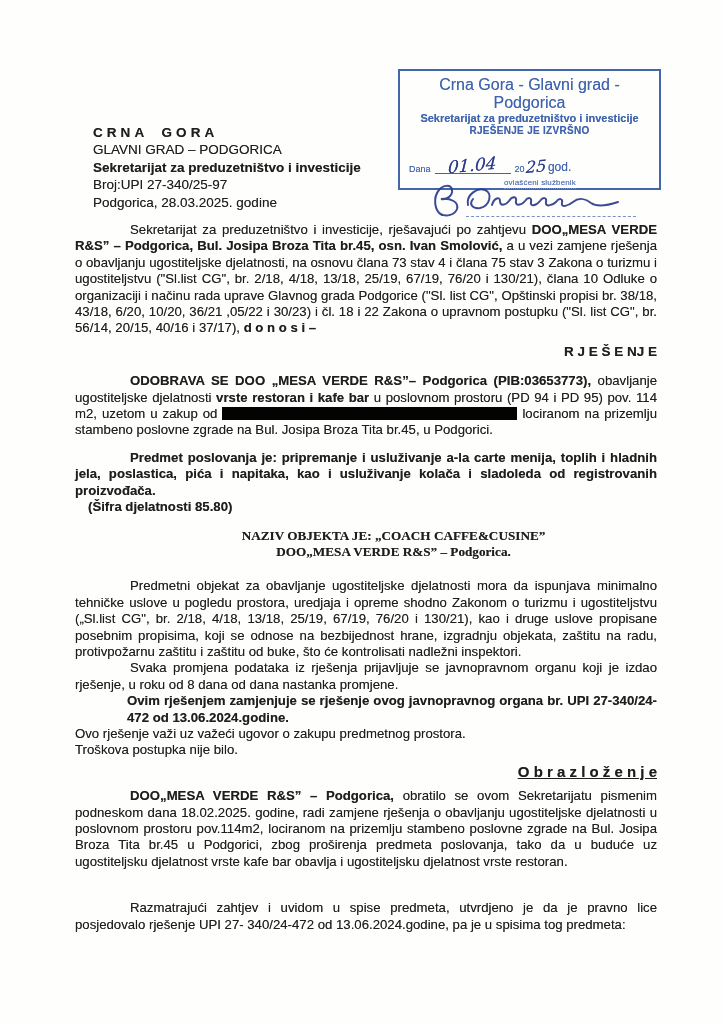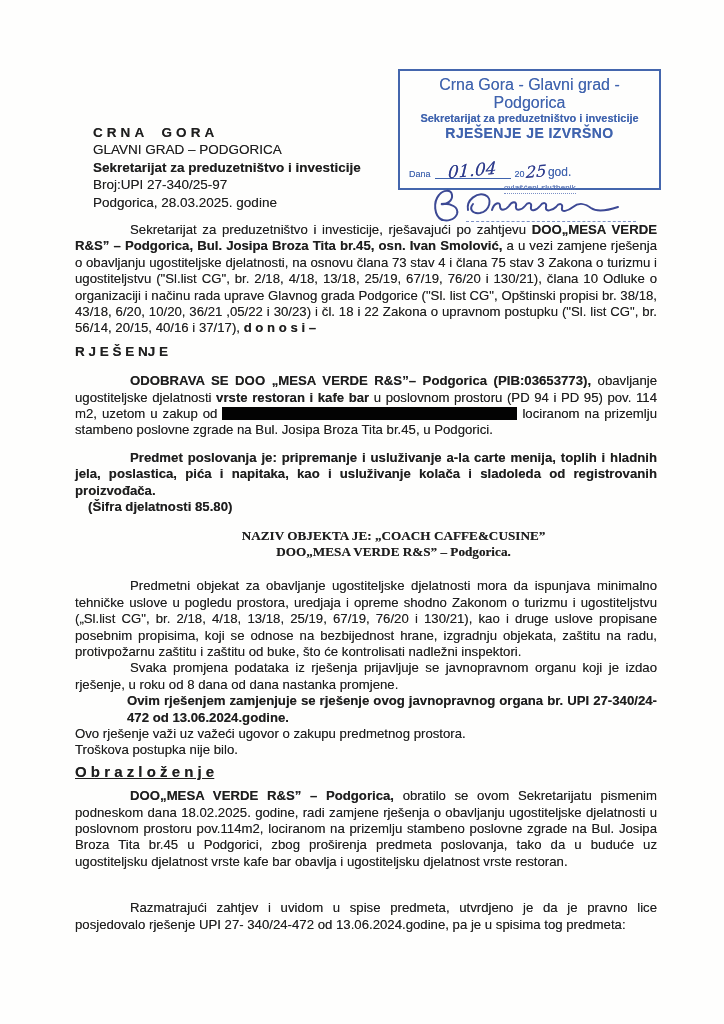--- a/index.html
+++ b/index.html
@@ -15,21 +15,21 @@
   .header .dept{font-weight:700;}
 
   
   .stamp{
     position:absolute;top:69px;left:398px;width:263px;height:121px;
     border:2.5px solid #4466ad;box-sizing:border-box;background:transparent;
     color:#3f63ae;text-align:center;padding:5px 6px 2px;
     text-shadow:0 0 .4px rgba(63,99,174,.6);
   }
   .stamp .l2{font-size:11px;font-weight:700;}
-  .stamp .l3{font-size:14px;font-weight:700;letter-spacing:.03em;margin-top:1px;}
+  .stamp .l3{font-size:10px;font-weight:700;letter-spacing:.03em;margin-top:1px;}
   .stamp .date-row{
     display:flex;align-items:flex-end;margin-top:16px;padding-left:3px;
     font-size:9px;text-align:left;height:22px;
   }
   .u-line{display:inline-block;width:76px;border-bottom:1.2px solid #3f63ae;text-align:center;margin:0 4px;line-height:10px;}
   .hw{
     font-family:"DejaVu Serif",serif;font-style:italic;font-size:17px;
     color:#2c3a8c;display:inline-block;transform:rotate(-5deg) skewX(-8deg);
     text-shadow:0 0 .4px rgba(44,58,140,.7);line-height:14px;
   }
@@ -43,21 +43,21 @@
   .signature{position:absolute;left:22px;top:3px;}
   .sig-underline{position:absolute;left:60px;top:42px;width:170px;border-top:1.2px dashed #7b90c6;}
 
   
   .content{
     position:absolute;top:216px;left:75px;width:582px;
     font-size:13.2px;line-height:16.4px;text-align:justify;
   }
   .content p{margin:0;}
   .indent{text-indent:55px;}
-  .center-h{text-align:left;}
+  .center-h{text-align:right;}
   #h-rjesenje{margin:7px 0 13px;font-weight:600;font-size:13.5px;}
   #p-odobrava{margin-bottom:11px;}
   #p-predmet{font-weight:700;}
   .sifra-line{font-weight:700;text-align:left;text-indent:13px;}
   .naziv-block{margin:12px 0 18px 55px;font-weight:700;text-align:center;font-family:Liberation Serif, serif;}
   #p-zamjena{font-weight:700;margin-left:52px;}
   .small-indent{margin-left:30px;text-align:left;}
   #h-obraz{margin:5px 0 8px;font-weight:700;font-size:15px;text-decoration:underline;}
   #p-obraz2{margin-top:30px;}
   .redaction{

